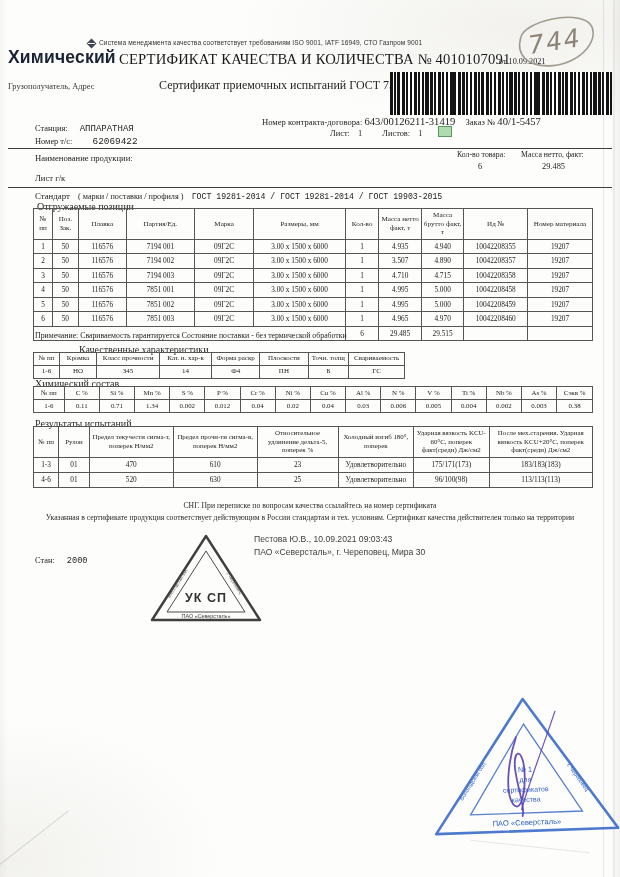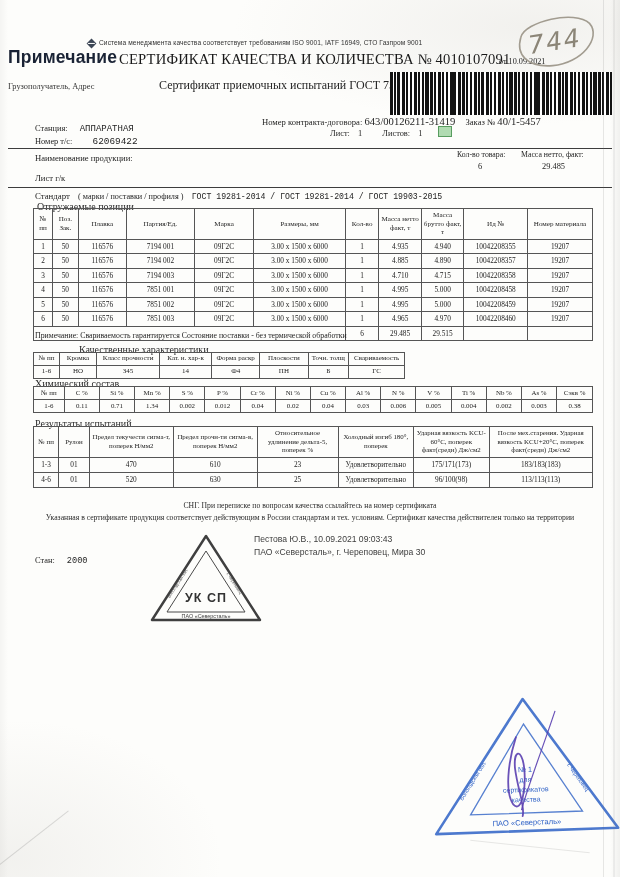--- a/index.html
+++ b/index.html
@@ -89,21 +89,21 @@
   .crease-bl{top:838px;left:-12px;width:90px;height:1px;background:rgba(120,120,120,.25);transform:rotate(-38deg);}
   .crease-br{top:846px;left:470px;width:120px;height:1px;background:rgba(130,130,130,.18);transform:rotate(6deg);}
 </style>
 </head>
 <body>
 
 <div class="page">
 
   <div class="abs logo-mark"></div>
   <div class="abs iso-line sans">Система менеджмента качества соответствует требованиям ISO 9001,  IATF 16949, СТО Газпром 9001</div>
-  <div class="abs brand sans">Примечание</div>
+  <div class="abs brand sans">Химический</div>
   <div class="abs doc-title">СЕРТИФИКАТ КАЧЕСТВА И КОЛИЧЕСТВА № 4010107091</div>
   <div class="abs doc-date">от  10.09.2021</div>
   <div class="abs consignee">Грузополучатель, Адрес</div>
   <div class="abs subtitle">Сертификат приемочных испытаний ГОСТ 7566/3.1</div>
   <div class="abs barcode"></div>
 
   <svg class="abs hand-744" viewBox="0 0 98 60">
     <path d="M16,20 C22,5 74,1 86,17 C96,33 72,55 43,53 C18,51 8,37 16,20" fill="none" stroke="#a29c90" stroke-width="1.6"></path>
     <text x="49" y="38" text-anchor="middle" font-size="25" font-style="italic" font-family="DejaVu Sans, sans-serif" fill="#88827565" style="fill:#8b8577;" letter-spacing="2">744</text>
   </svg>
@@ -192,21 +192,21 @@
           <td>19207</td>
       </tr>
       <tr>
         <td>2</td>
           <td>50</td>
           <td>116576</td>
           <td>7194 002</td>
           <td>09Г2С</td>
           <td>3.00 x 1500  x 6000</td>
           <td>1</td>
-          <td>4.885</td>
+          <td>3.507</td>
           <td>4.890</td>
           <td>10042208357</td>
           <td>19207</td>
       </tr>
       <tr>
         <td>3</td>
           <td>50</td>
           <td>116576</td>
           <td>7194 003</td>
           <td>09Г2С</td>

